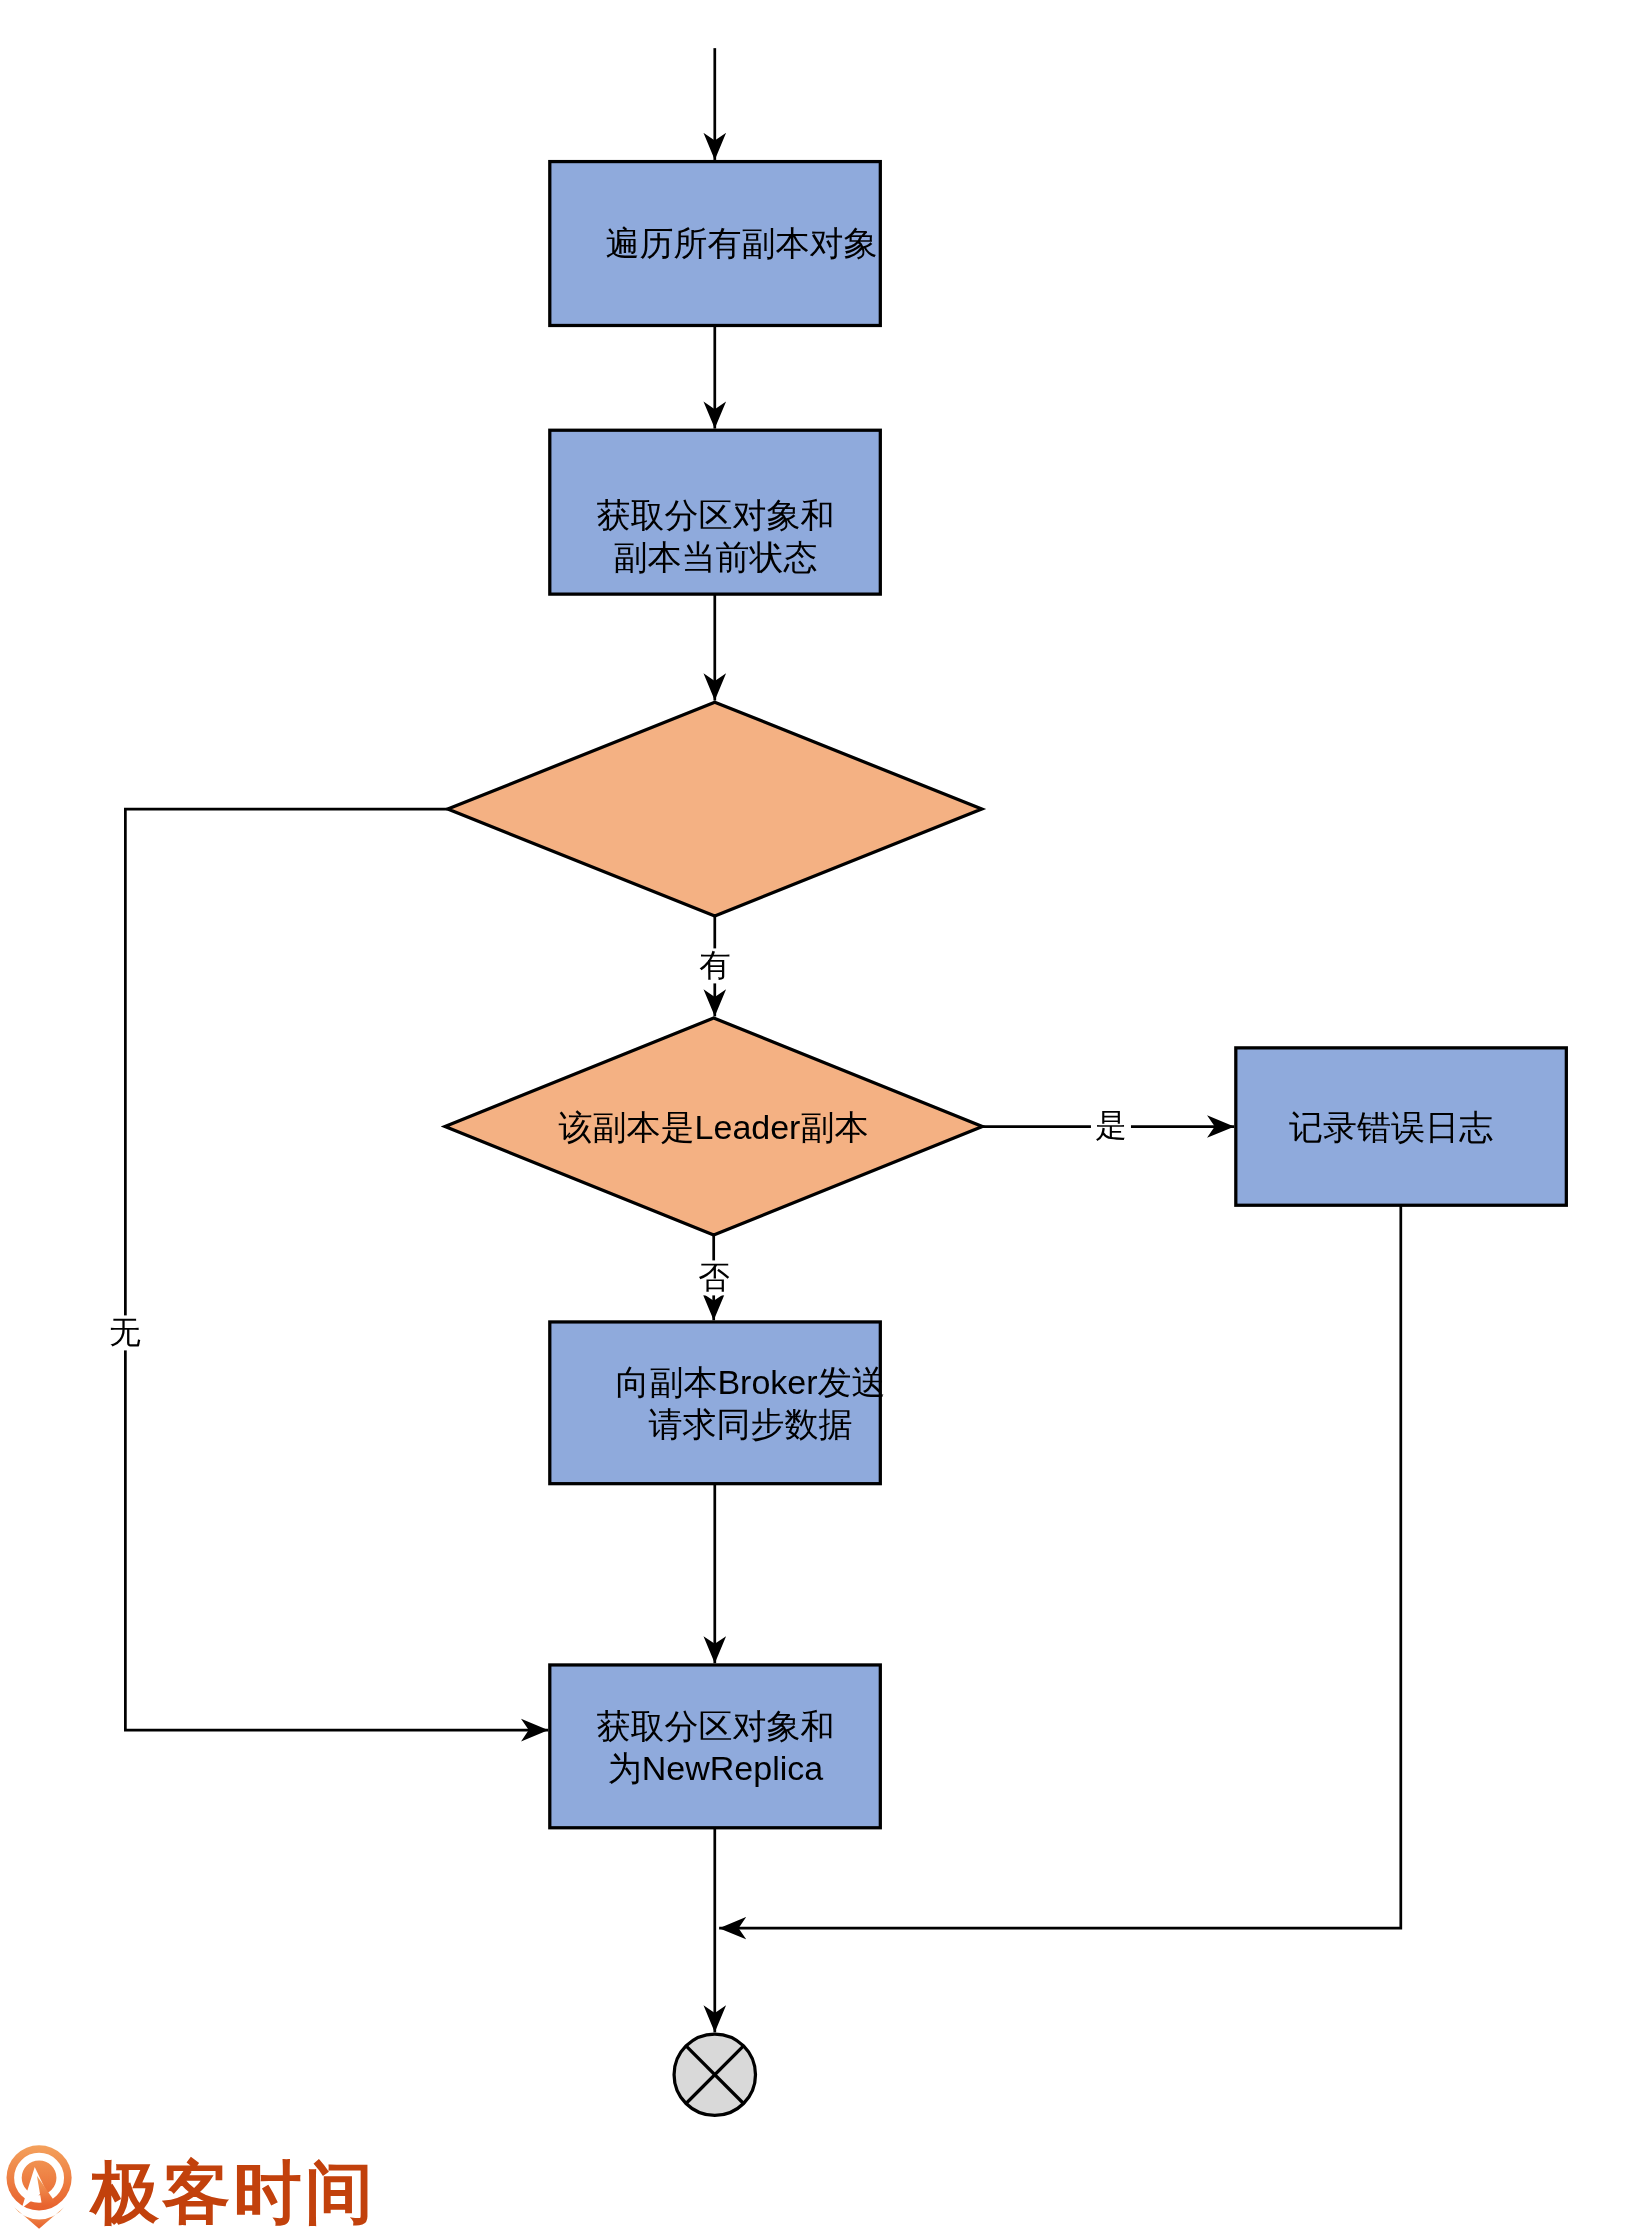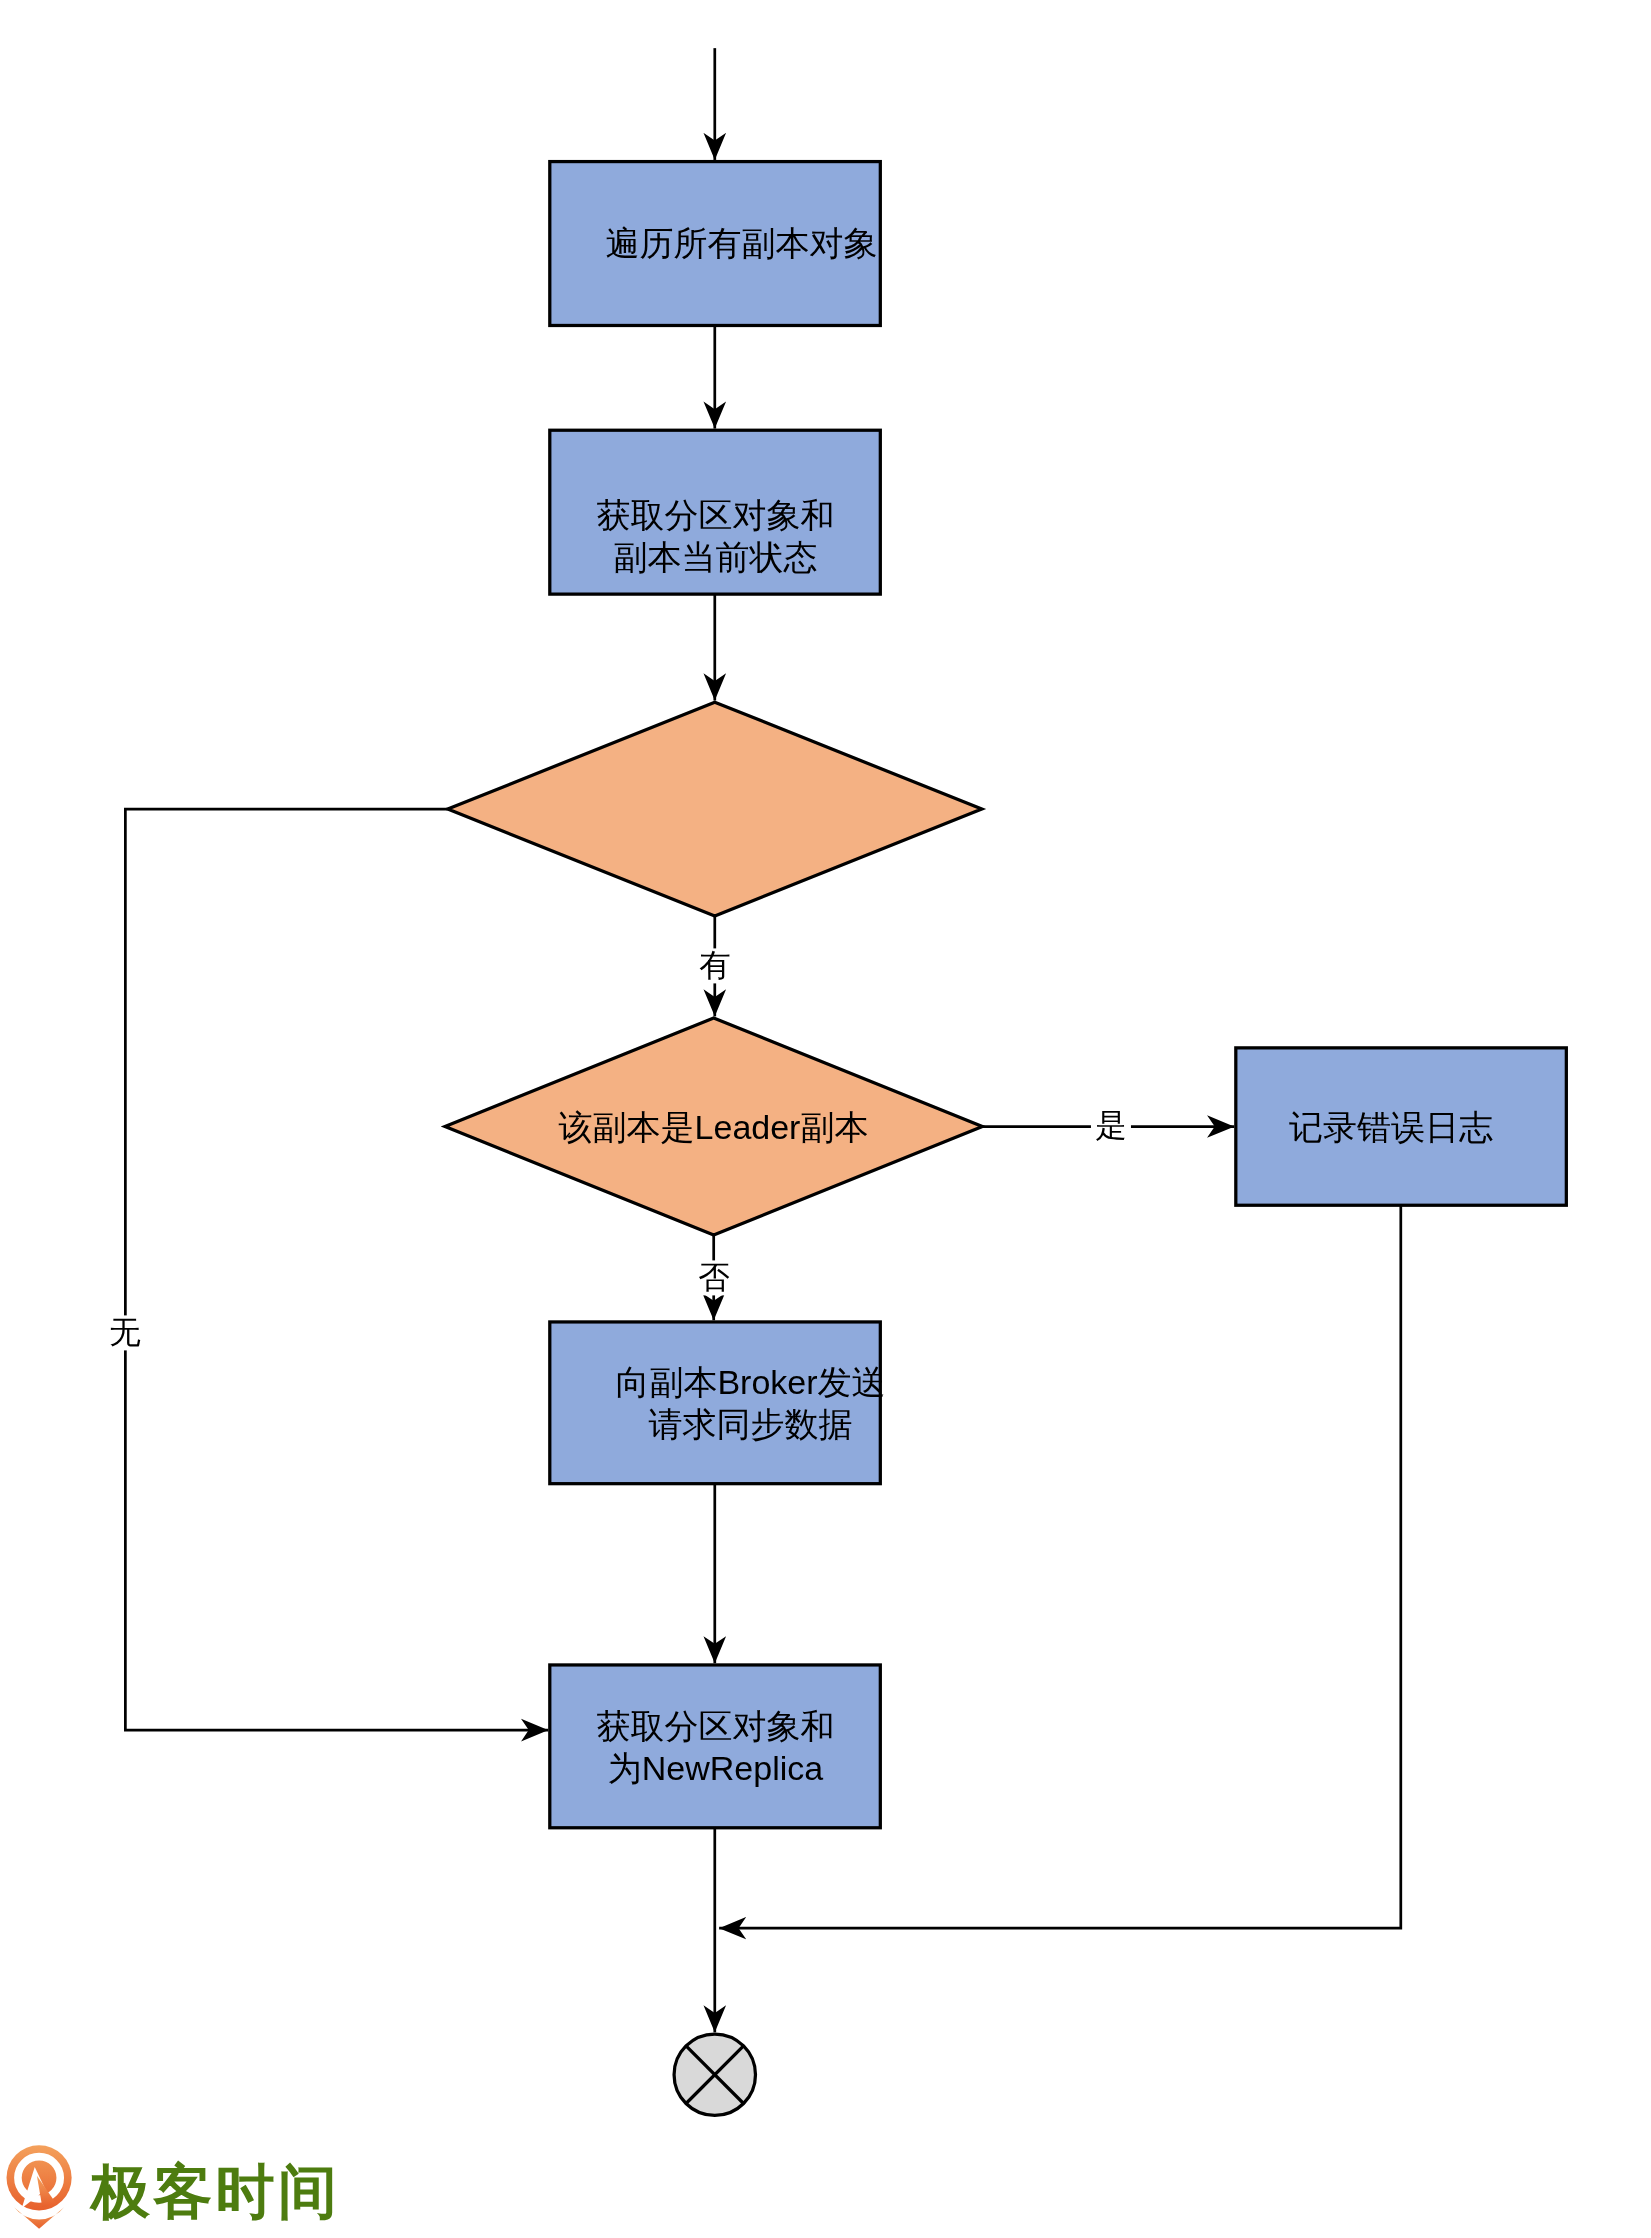--- a/index.html
+++ b/index.html
@@ -30,25 +30,25 @@
     font-size: 31.5px;
     line-height: 33px;
     color: #000000;
     background: #ffffff;
     padding: 1.1px 4.3px;
   }
   .brand {
     position: absolute;
     left: 91px;
     top: 2163px;
-    font-size: 59px;
+    font-size: 68px;
     line-height: 59px;
     letter-spacing: 3.3px;
     font-weight: 600;
-    color: #4d7c0f;
+    color: #c2410c;
   }
 </style>
 </head>
 <body>
 
 <div id="canvas">
 
   <svg id="flow-svg" width="1651" height="2239" viewBox="0 0 3042 4124">
     <defs>
       <marker id="arrowhead" viewBox="0 0 12 10" refX="12" refY="5" markerWidth="50" markerHeight="44" markerUnits="userSpaceOnUse" orient="auto">

